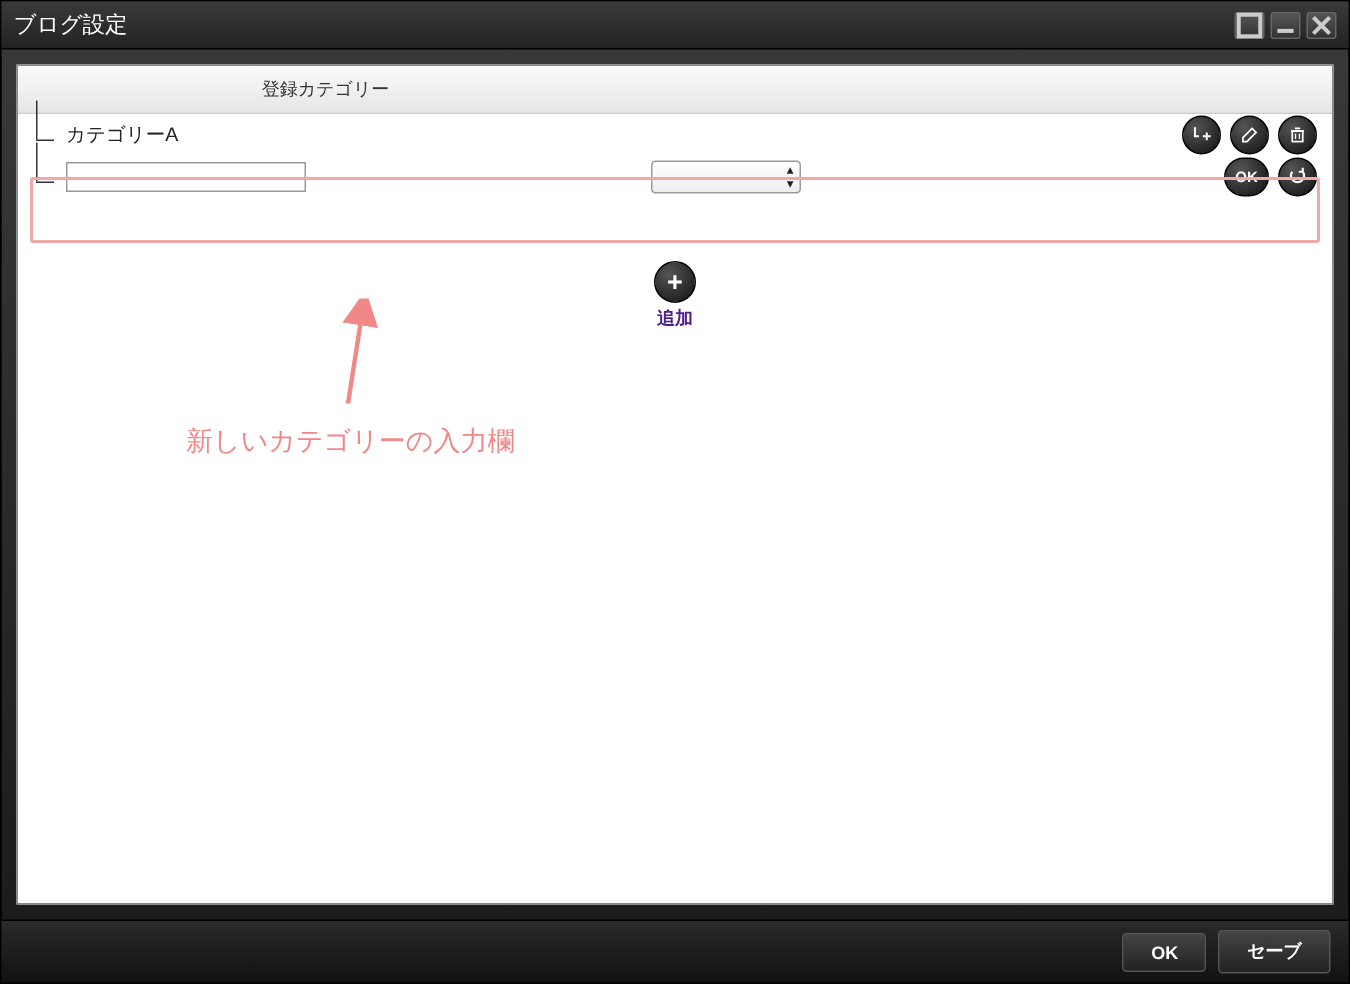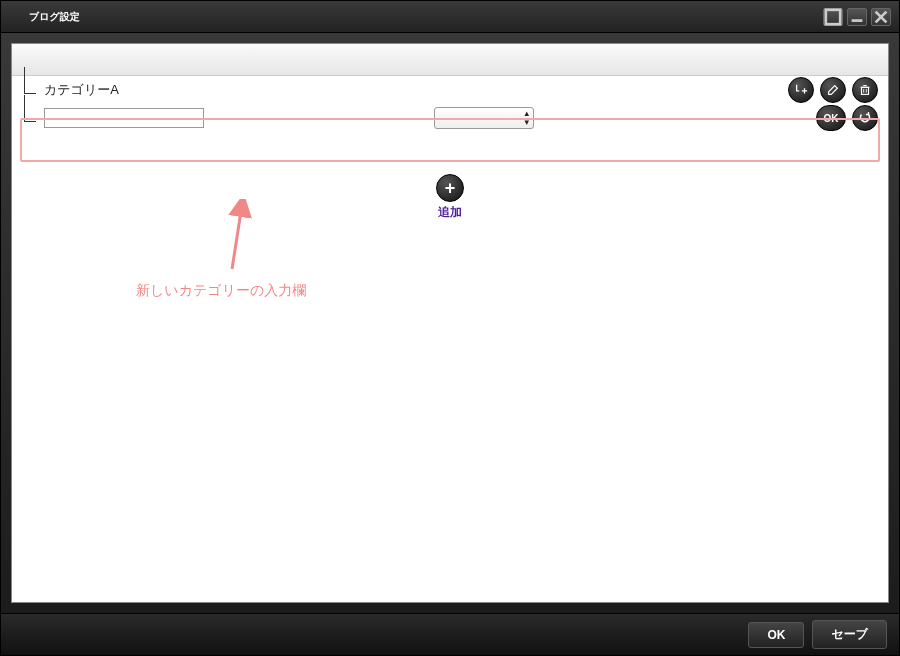--- a/index.html
+++ b/index.html
@@ -22,23 +22,22 @@
   height: 32px;
   background: linear-gradient(to bottom, #3a3a3a, #222);
   display: flex;
   align-items: center;
   justify-content: space-between;
   padding: 0 8px;
   border-bottom: 1px solid #000;
 }
 .titlebar-title {
   color: #fff;
-  font-size: 10px;
-  font-weight: bold;
-  margin-left: 20px;
+  font-size: 15px;
+  font-weight: normal;
 }
 .titlebar-buttons {
   display: flex;
   gap: 4px;
 }
 .titlebar-btn {
   width: 20px;
   height: 18px;
   background: linear-gradient(to bottom, #555, #333);
   border: 1px solid #666;
@@ -203,24 +202,24 @@
 .annotation-arrow {
   position: absolute;
   left: 170px;
   top: 155px;
   width: 80px;
   height: 80px;
   pointer-events:none;
 }
 .annotation-text {
   position: absolute;
-  left: 124px;
+  left: 112px;
   top: 238px;
   color: #f08888;
-  font-size: 14px;
+  font-size: 18px;
 }
 .footer {
   height: 42px;
   background: linear-gradient(to bottom, #2a2a2a, #111);
   display: flex;
   align-items: center;
   justify-content: flex-end;
   gap: 8px;
   padding: 0 12px;
   border-top: 1px solid #000;
@@ -260,20 +259,21 @@
             <line x1="8" y1="2" x2="2" y2="8" stroke="#ccc" stroke-width="1.5"></line>
           </svg>
       </div>
     </div>
   </div>
 
 
   <div class="content">
 
     <div class="table-head">
+      <div class="col1">登録カテゴリー</div>
       <div class="col3"></div>
     </div>
 
     <div class="row">
       <span class="tree-branch"></span>
       <span class="cat-name">カテゴリーA</span>
       <div class="row-actions">
         <div class="circ-btn">
           <svg viewBox="0 0 16 16">
               <path d="M3 2 v7 h3" stroke="#fff" stroke-width="1.5" fill="none"></path>

